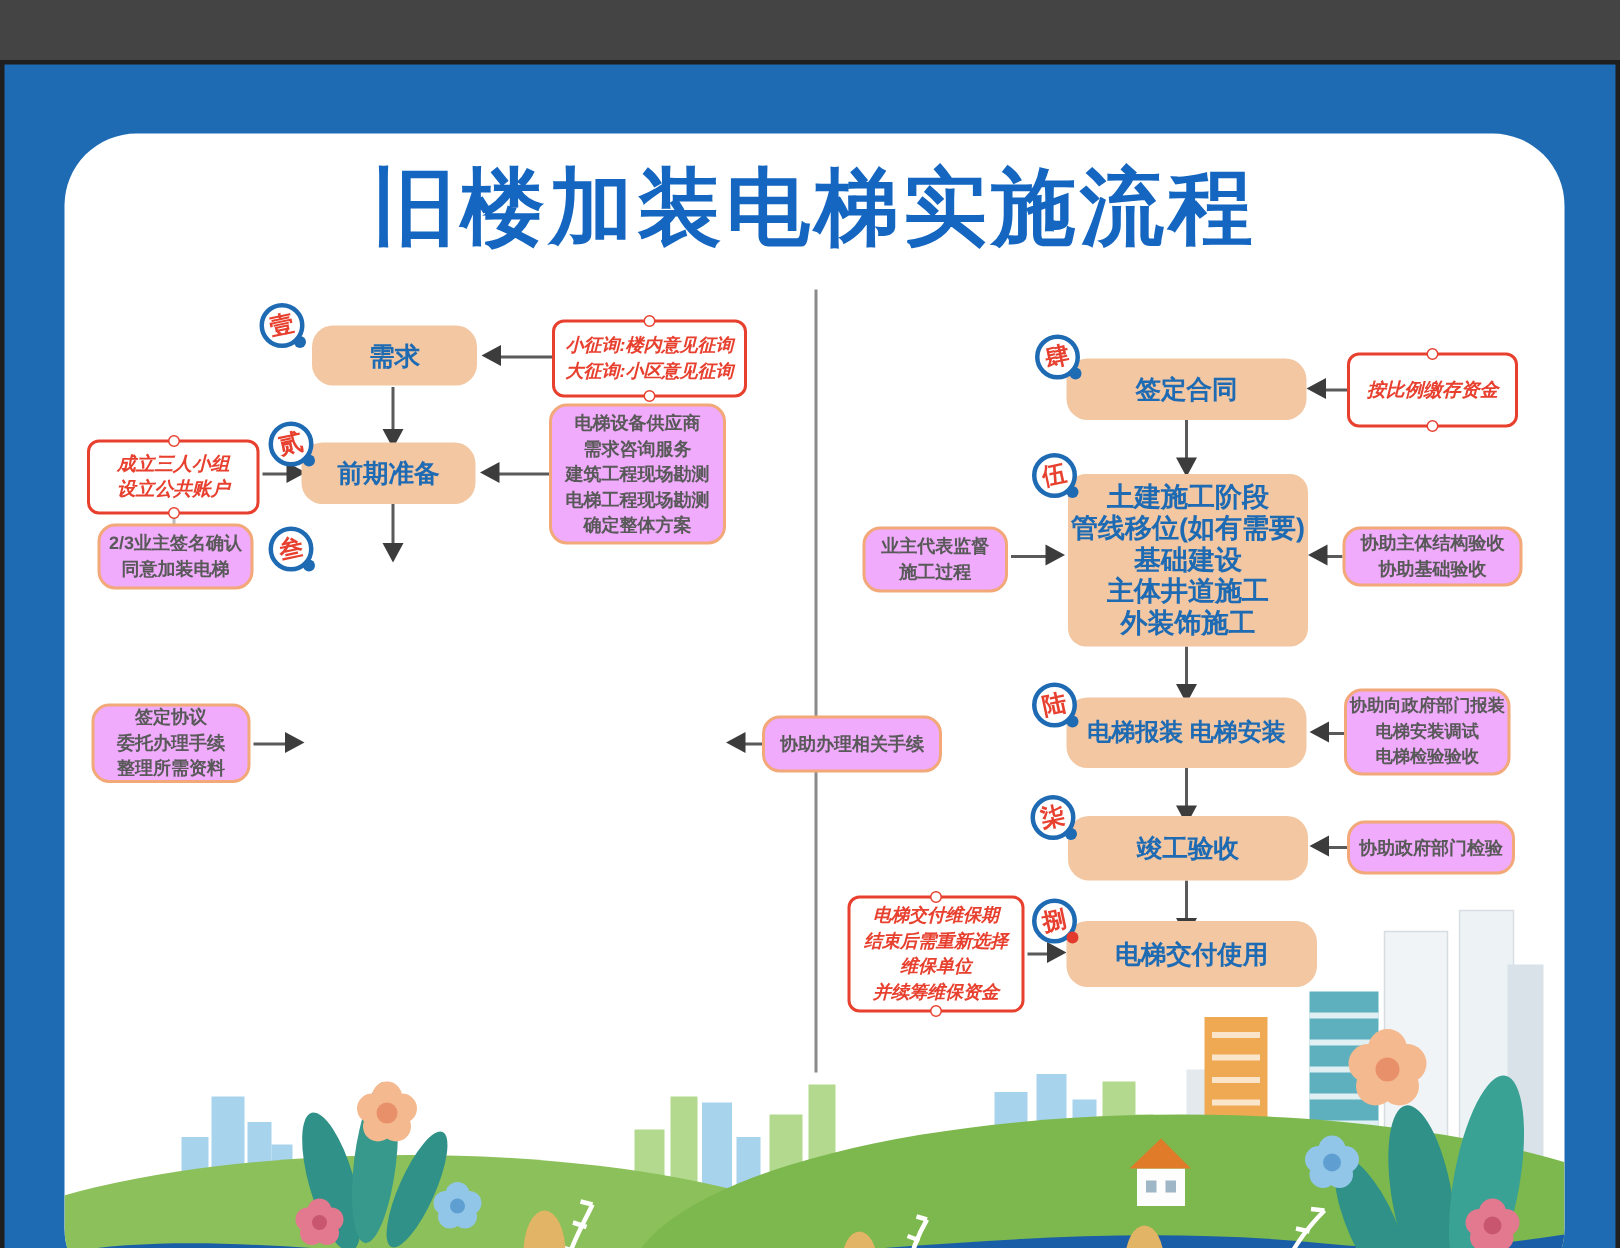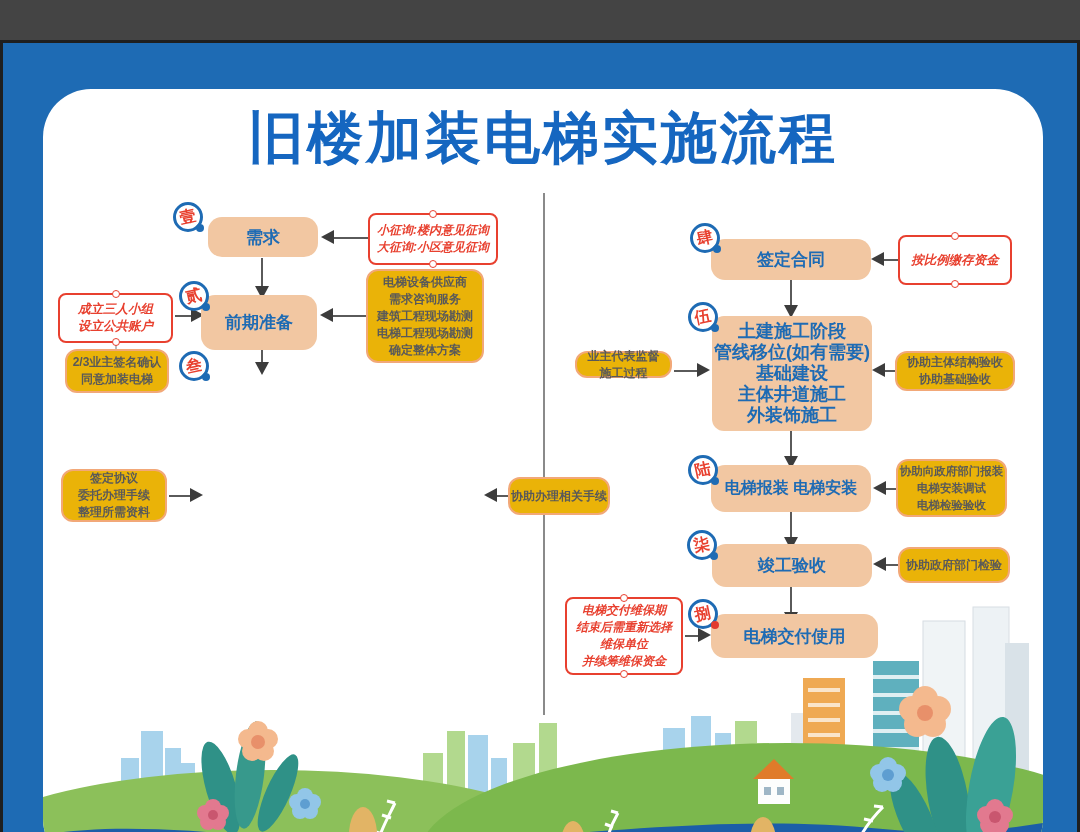--- a/index.html
+++ b/index.html
@@ -30,21 +30,21 @@
   .stepbox.multi5{font-size:18px;line-height:21px;border-radius:12px;}
   .stepbox.big{font-size:13.5px;line-height:21.8px;border-radius:10px;}
 
   .red-callout{position:absolute;background:#fff;border:2px solid var(--red);border-radius:8px;
     color:var(--red);font-weight:bold;font-size:12.5px;line-height:17px;display:flex;
     align-items:center;justify-content:center;text-align:center;white-space:pre-line;z-index:4;font-style:italic;}
   .red-callout::before,.red-callout::after{content:"";position:absolute;left:50%;transform:translateX(-50%);
     width:6px;height:6px;background:#fff;border:1.5px solid var(--red);border-radius:50%;}
   .red-callout::before{top:-5px;} .red-callout::after{bottom:-5px;}
 
-  .note{position:absolute;background:#eab308;border:2px solid var(--note-border);border-radius:12px;
+  .note{position:absolute;background:#f0abfc;border:2px solid var(--note-border);border-radius:12px;
     color:var(--note-text);font-weight:bold;font-size:12px;line-height:17px;display:flex;
     align-items:center;justify-content:center;text-align:center;white-space:pre-line;z-index:4;}
   .note.small{font-size:11.5px;}
 
   .hline{position:absolute;height:2px;background:#5a5a5a;z-index:3;}
   .vline{position:absolute;width:2px;background:#5a5a5a;z-index:3;}
   .ah{position:absolute;width:0;height:0;z-index:3;}
   .ah.left{border-top:7px solid transparent;border-bottom:7px solid transparent;border-right:13px solid var(--arrow);}
   .ah.right{border-top:7px solid transparent;border-bottom:7px solid transparent;border-left:13px solid var(--arrow);}
   .ah.down{border-left:7px solid transparent;border-right:7px solid transparent;border-top:13px solid var(--arrow);}
@@ -249,21 +249,21 @@
   <div class="hline" style="left:330px;top:194px;width:35px"></div>
   <div class="ah left" style="left:318px;top:187px"></div>
 
   <div class="vline" style="left:258px;top:215px;height:30px"></div>
   <div class="ah down" style="left:252px;top:243px"></div>
 
   <div class="badge" style="left:176px;top:238px">
       <span class="ch">贰</span>
       <span class="dot"></span>
     </div>
-  <div class="stepbox" style="left:198px;top:252px;width:116px;height:55px">前期准备</div>
+  <div class="stepbox" style="left:198px;top:252px;width:116px;height:41px">前期准备</div>
   <div class="red-callout" style="left:55px;top:250px;width:115px;height:50px">成立三人小组
 设立公共账户</div>
   <div class="hline" style="left:172px;top:272px;width:20px"></div>
   <div class="ah right" style="left:188px;top:265px"></div>
   <div class="vline" style="left:112px;top:300px;height:8px;background:#bbb"></div>
   <div class="note" style="left:62px;top:306px;width:104px;height:44px">2/3业主签名确认
 同意加装电梯</div>
 
   <div class="note" style="left:363px;top:226px;width:118px;height:94px">电梯设备供应商
 需求咨询服务
@@ -280,21 +280,21 @@
       <span class="ch">叁</span>
       <span class="dot"></span>
     </div>
 
   <div class="note" style="left:58px;top:426px;width:106px;height:53px">签定协议
 委托办理手续
 整理所需资料</div>
   <div class="hline" style="left:166px;top:452px;width:24px"></div>
   <div class="ah right" style="left:187px;top:445px"></div>
 
-  <div class="note" style="left:505px;top:434px;width:102px;height:38px">协助办理相关手续</div>
+  <div class="note" style="left:505px;top:434px;width:120px;height:38px">协助办理相关手续</div>
   <div class="hline" style="left:489px;top:452px;width:16px"></div>
   <div class="ah left" style="left:481px;top:445px"></div>
 
   <div class="badge" style="left:687px;top:180px">
       <span class="ch">肆</span>
       <span class="dot"></span>
     </div>
   <div class="stepbox" style="left:708px;top:196px;width:160px;height:41px">签定合同</div>
   <div class="red-callout" style="left:895px;top:192px;width:114px;height:50px">按比例缴存资金</div>
   <div class="hline" style="left:875px;top:216px;width:20px"></div>
@@ -305,21 +305,21 @@
 
   <div class="badge" style="left:685px;top:259px">
       <span class="ch">伍</span>
       <span class="dot"></span>
     </div>
   <div class="stepbox multi5" style="left:709px;top:273px;width:160px;height:115px">土建施工阶段
 管线移位(如有需要)
 基础建设
 主体井道施工
 外装饰施工</div>
-  <div class="note" style="left:572px;top:308px;width:97px;height:27px">业主代表监督
+  <div class="note" style="left:572px;top:308px;width:97px;height:44px">业主代表监督
 施工过程</div>
   <div class="hline" style="left:671px;top:327px;width:26px"></div>
   <div class="ah right" style="left:694px;top:320px"></div>
   <div class="note" style="left:892px;top:308px;width:120px;height:40px">协助主体结构验收
 协助基础验收</div>
   <div class="hline" style="left:876px;top:327px;width:16px"></div>
   <div class="ah left" style="left:869px;top:320px"></div>
 
   <div class="vline" style="left:787px;top:388px;height:27px"></div>
   <div class="ah down" style="left:781px;top:413px"></div>

